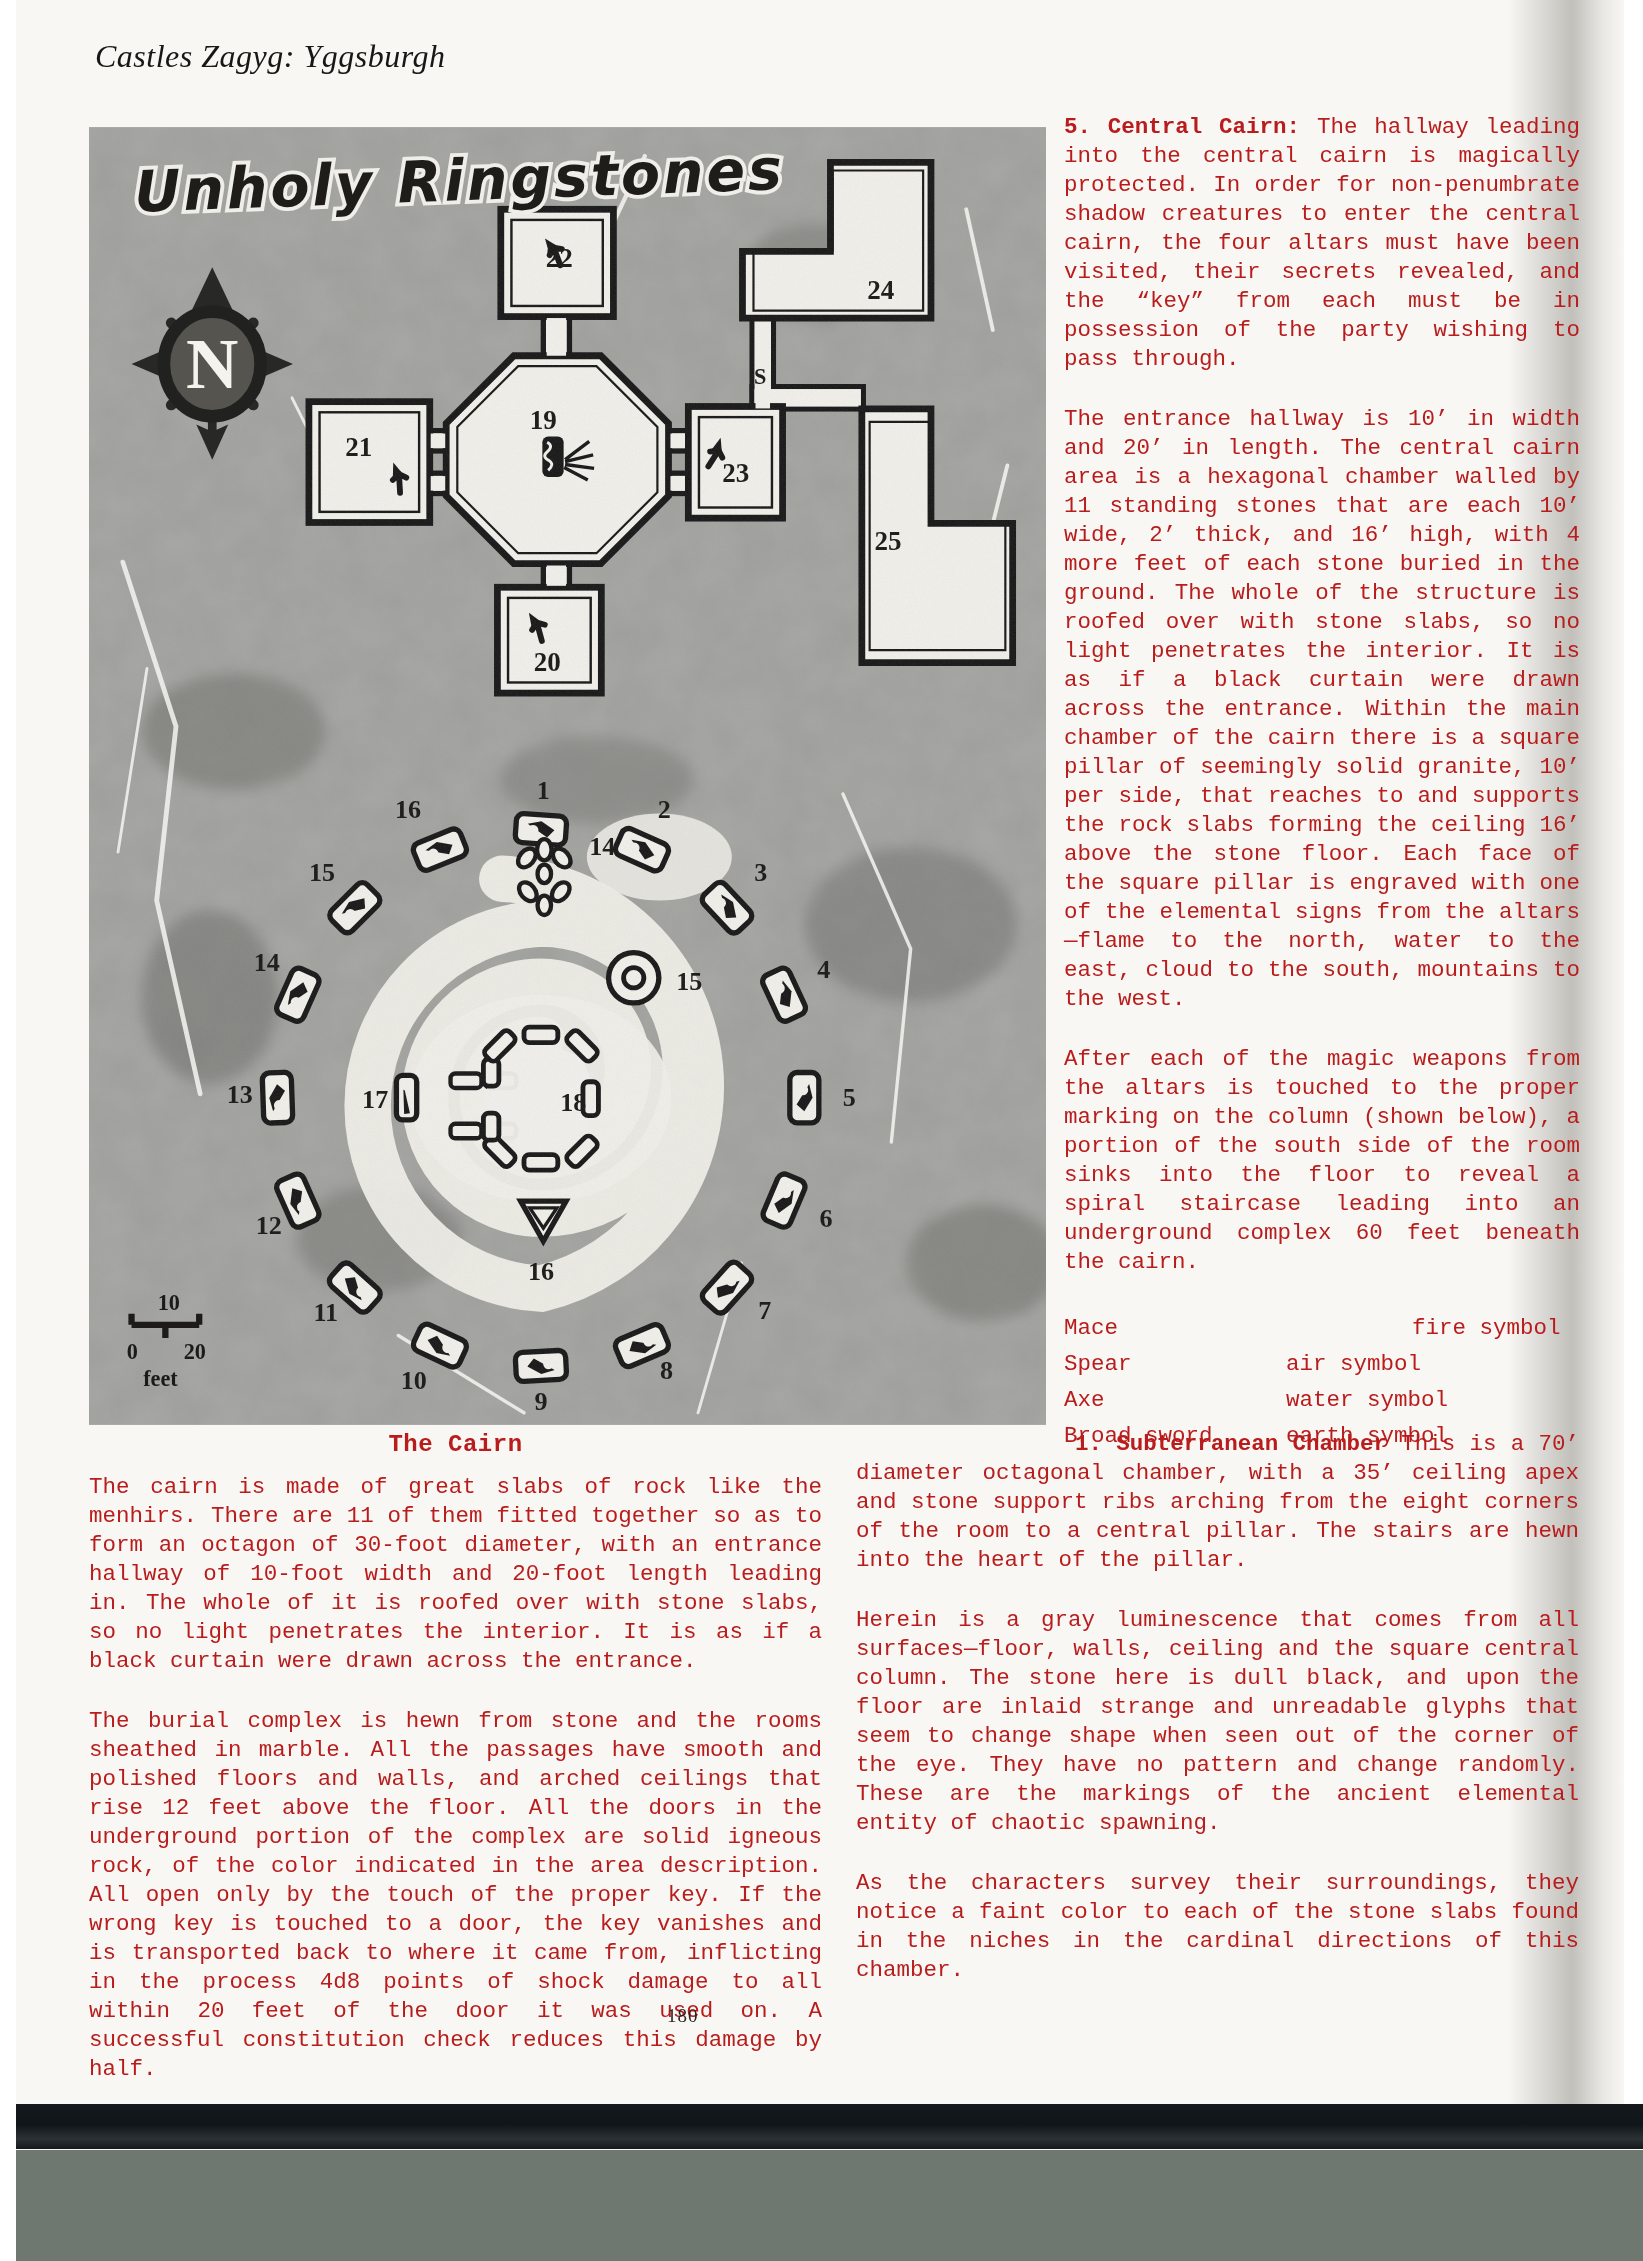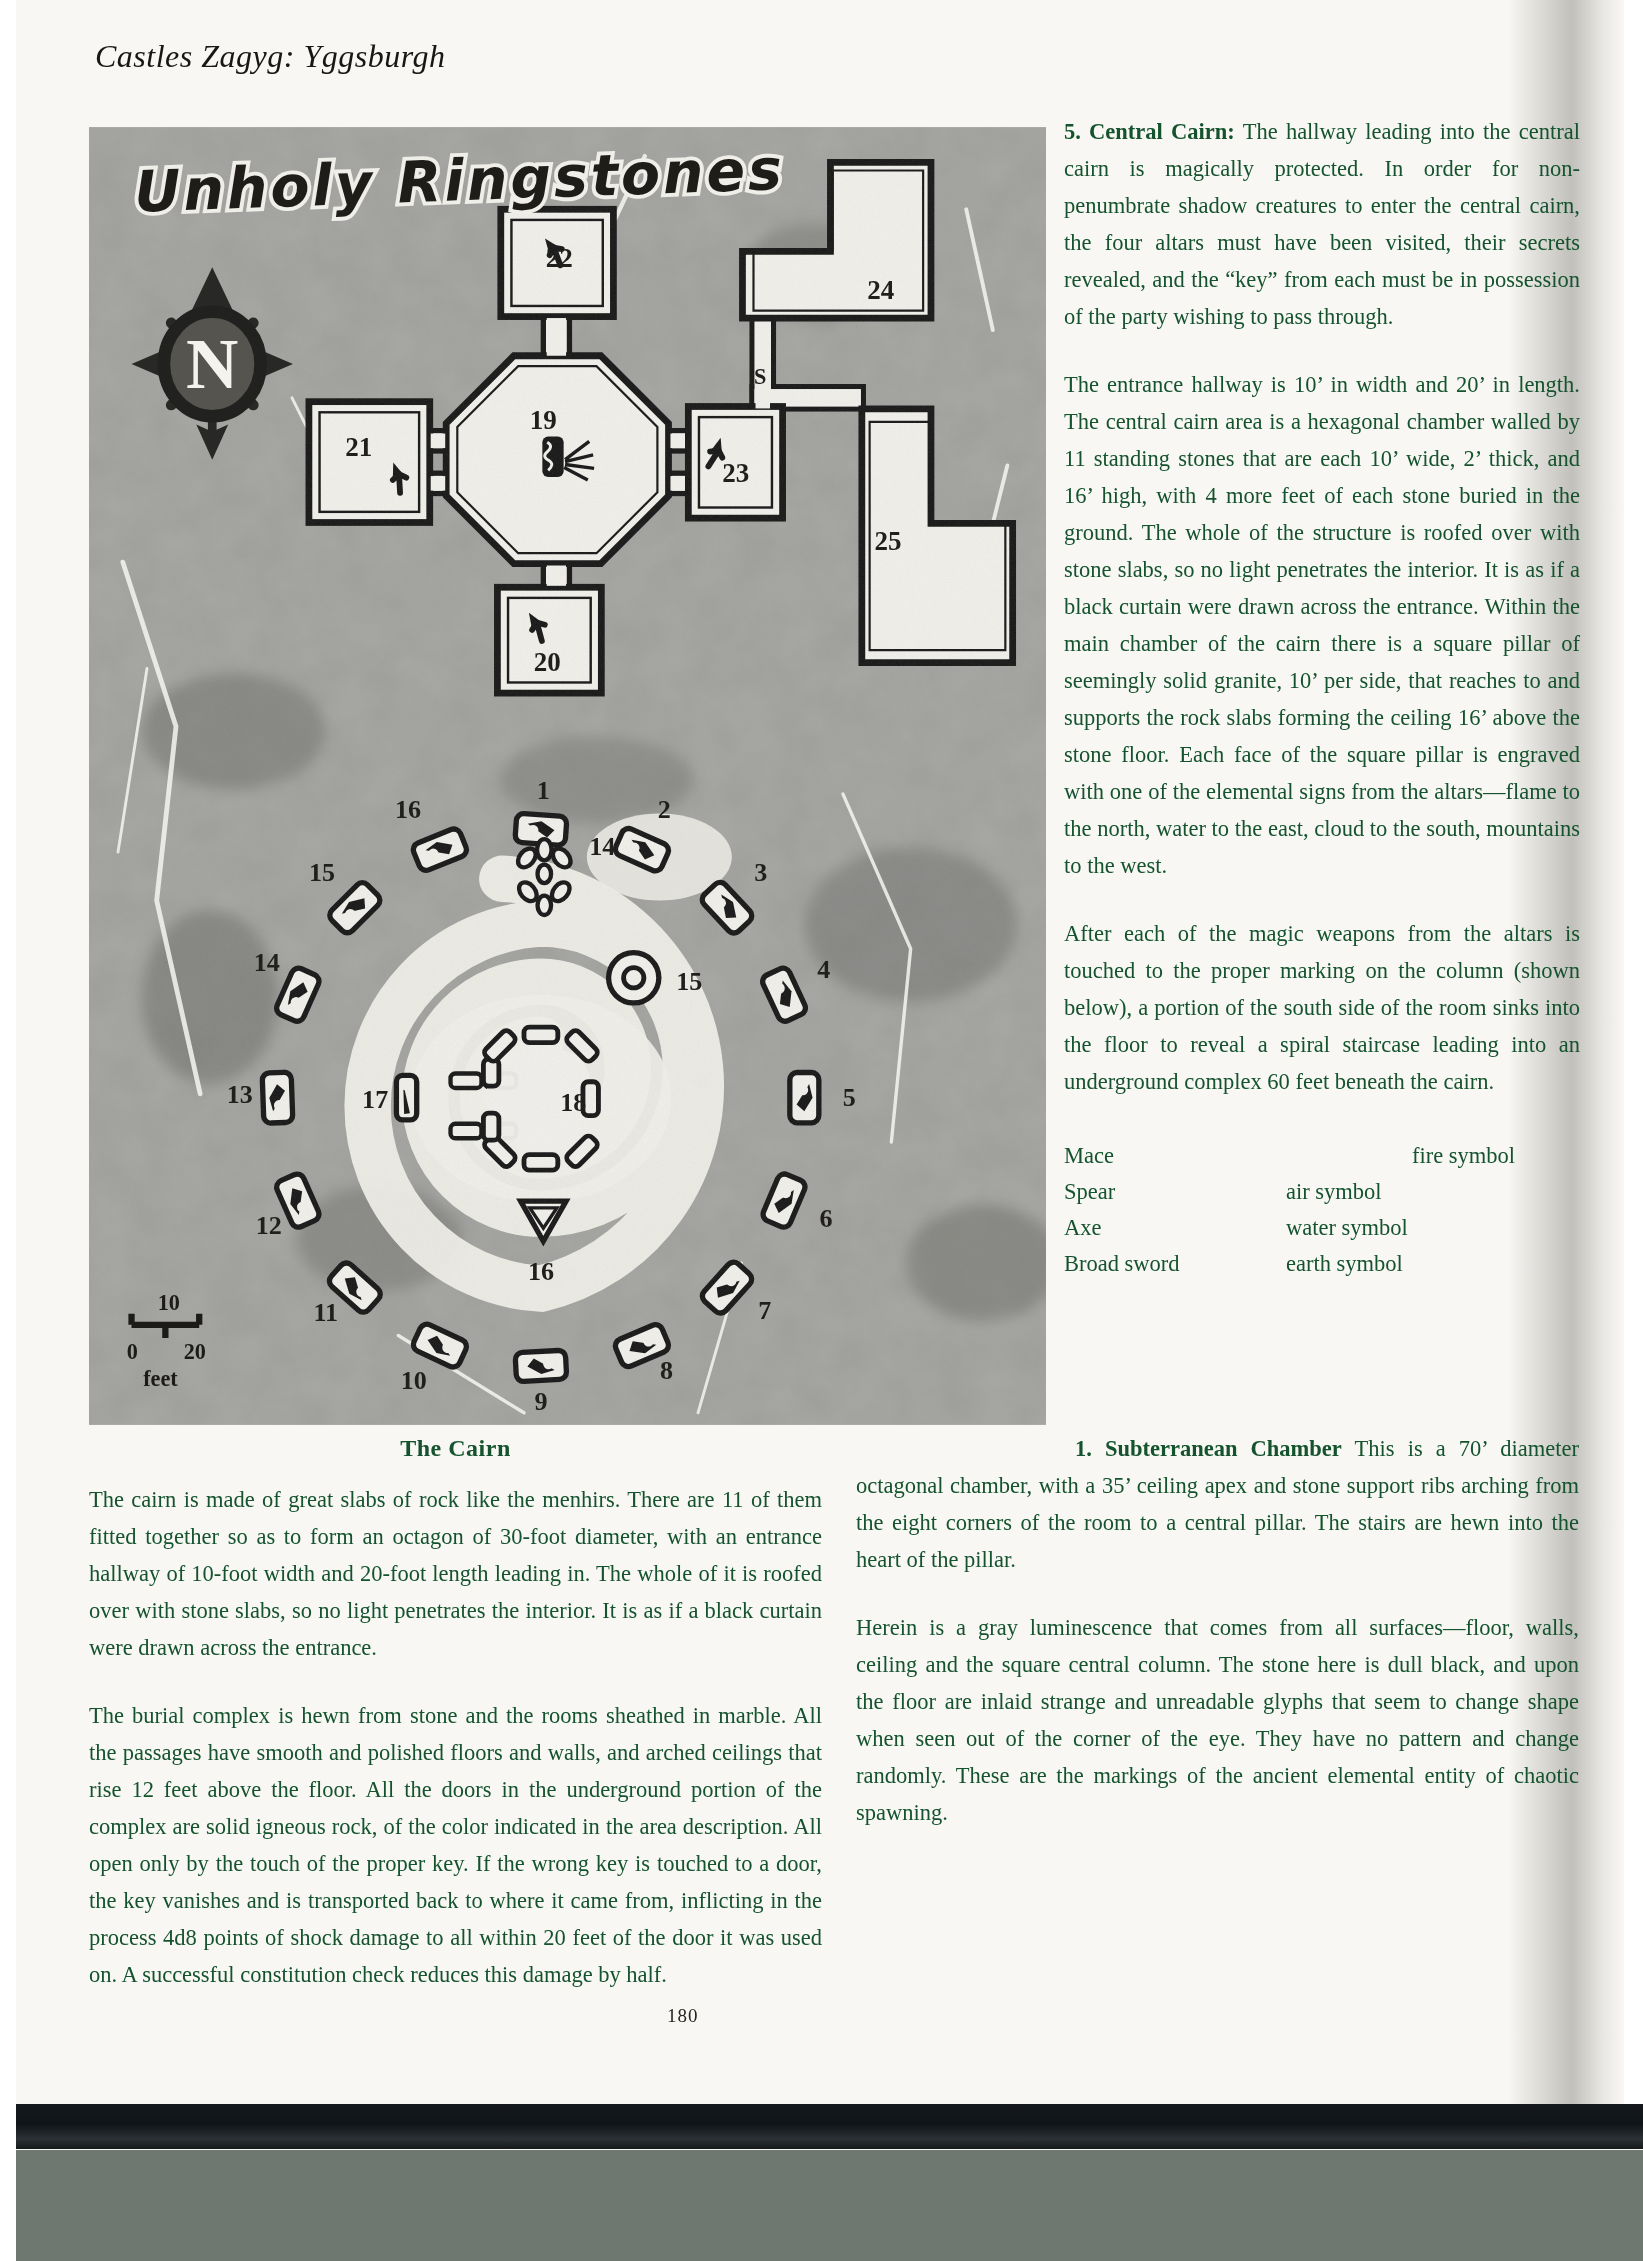--- a/index.html
+++ b/index.html
@@ -19,21 +19,21 @@
   .scan-edge-right{position:absolute;left:1624px;top:0;width:20.3px;height:2104px;background:#ffffff;}
 
   
   .book-header{
     position:absolute;left:95px;top:38px;
     font-family:"Liberation Serif", serif;font-weight:normal;font-style:italic;
     font-size:32px;letter-spacing:0.5px;color:#181715;
   }
 
   
-  .col{position:absolute;text-align:justify;font-size:22.5px;line-height:37px;color:#14532d;}
+  .col{position:absolute;text-align:justify;font-size:22.5px;line-height:29px;color:#b91c1c;font-family:Liberation Mono, monospace;}
   .col p{margin:0 0 31px 0;}
   .col-left{left:89px;top:1430px;width:733px;}
   .col-right{left:1064px;top:113px;width:516px;}
   .col-bottom{left:856px;top:1430px;width:723px;}
   .section-heading{
     text-align:center;font-weight:bold;font-size:24px;margin:0 0 13.5px 0;letter-spacing:0.5px;
   }
   .lead{font-weight:bold;}
   .indent-first{text-indent:219px;}
 
@@ -341,16 +341,17 @@
   <h2 class="section-heading">The Cairn</h2>
   <p>The cairn is made of great slabs of rock like the menhirs. There are 11 of them fitted together so as to form an octagon of 30-foot diameter, with an entrance hallway of 10-foot width and 20-foot length leading in. The whole of it is roofed over with stone slabs, so no light penetrates the interior. It is as if a black curtain were drawn across the entrance.</p>
   <p>The burial complex is hewn from stone and the rooms sheathed in marble. All the passages have smooth and polished floors and walls, and arched ceilings that rise 12 feet above the floor. All the doors in the underground portion of the complex are solid igneous rock, of the color indicated in the area description. All open only by the touch of the proper key. If the wrong key is touched to a door, the key vanishes and is transported back to where it came from, inflicting in the process 4d8 points of shock damage to all within 20 feet of the door it was used on. A successful constitution check reduces this damage by half.</p>
 </div>
 
 <div class="col col-bottom">
   <p class="indent-first">
     <span class="lead">1. Subterranean Chamber</span><span> This is a 70’ diameter octagonal chamber, with a 35’ ceiling apex and stone support ribs arching from the eight corners of the room to a central pillar. The stairs are hewn into the heart of the pillar.</span>
   </p>
   <p>Herein is a gray luminescence that comes from all surfaces—floor, walls, ceiling and the square central column. The stone here is dull black, and upon the floor are inlaid strange and unreadable glyphs that seem to change shape when seen out of the corner of the eye. They have no pattern and change randomly. These are the markings of the ancient elemental entity of chaotic spawning.</p>
+  <p>As the characters survey their surroundings, they notice a faint color to each of the stone slabs found in the niches in the cardinal directions of this chamber.</p>
 </div>
 
 <div class="page-number">180</div>
 
 
 </body></html>

